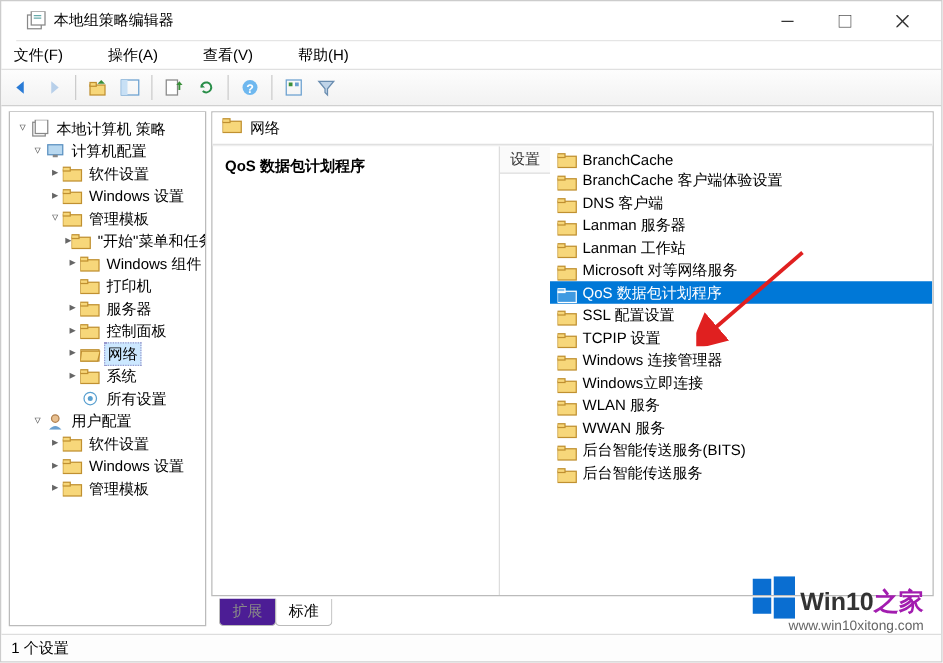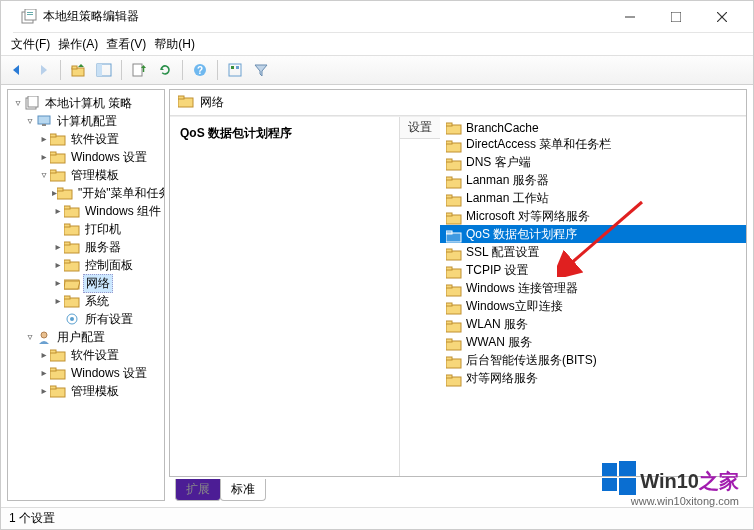--- a/index.html
+++ b/index.html
@@ -6,21 +6,21 @@
 body { width: 754px; height: 530px; background: #fff; position: relative; overflow: hidden; border: 1px solid #ccc; }
 
 
 .titlebar { height: 32px; display: flex; align-items: center; padding: 0 8px; border-bottom: 1px solid #e5e5e5; margin-left: 12px; }
 .titlebar .tb-icon { width: 16px; height: 16px; margin-right: 6px; }
 .titlebar .tb-title { font-size: 12px; flex: 1; }
 .win-controls { display: flex; gap: 0; }
 .win-btn { width: 46px; height: 30px; display: flex; align-items: center; justify-content: center; font-size: 14px; color: #333; }
 
 
-.menubar { height: 22px; display: flex; align-items: center; padding: 0 6px; font-size: 12px; gap: 0; }
+.menubar { height: 22px; display: flex; align-items: center; padding: 0 6px; font-size: 12px; gap: 28px; }
 .menubar span { padding: 2px 4px; cursor: default; }
 
 
 .toolbar { height: 30px; border-top: 1px solid #e0e0e0; border-bottom: 1px solid #d0d0d0; background: linear-gradient(#fdfdfd,#f2f2f2); display: flex; align-items: center; padding: 0 4px; gap: 2px; }
 .tbtn { width: 24px; height: 24px; display: flex; align-items: center; justify-content: center; border: 1px solid transparent; border-radius: 2px; }
 .tsep { width: 1px; height: 20px; background: #ccc; margin: 0 3px; }
 
 
 .main { position: absolute; top: 84px; left: 0; right: 0; bottom: 24px; display: flex; }
 .tree-pane { width: 158px; border: 1px solid #bbb; margin: 4px 2px 4px 6px; background: #fff; overflow: auto; position: relative; }
@@ -381,21 +381,21 @@
                 </span>
                 <span>BranchCache</span>
               </div>
               <div class="list-row">
                 <span class="licon">
                   <svg width="16" height="13">
                     <rect x="0" y="3" width="15" height="9" fill="#f7d77a" stroke="#c09030" fill-opacity="1"></rect>
                     <rect x="0" y="1" width="6" height="3" fill="#f7d77a" stroke="#c09030" fill-opacity="1"></rect>
                   </svg>
                 </span>
-                <span>DirectAccess 菜单和任务栏</span>
+                <span>BranchCache 客户端体验设置</span>
               </div>
               <div class="list-row">
                 <span class="licon">
                   <svg width="16" height="13">
                     <rect x="0" y="3" width="15" height="9" fill="#f7d77a" stroke="#c09030" fill-opacity="1"></rect>
                     <rect x="0" y="1" width="6" height="3" fill="#f7d77a" stroke="#c09030" fill-opacity="1"></rect>
                   </svg>
                 </span>
                 <span>DNS 客户端</span>
               </div>
@@ -498,21 +498,21 @@
                 </span>
                 <span>后台智能传送服务(BITS)</span>
               </div>
               <div class="list-row">
                 <span class="licon">
                   <svg width="16" height="13">
                     <rect x="0" y="3" width="15" height="9" fill="#f7d77a" stroke="#c09030" fill-opacity="1"></rect>
                     <rect x="0" y="1" width="6" height="3" fill="#f7d77a" stroke="#c09030" fill-opacity="1"></rect>
                   </svg>
                 </span>
-                <span>对等网络服务</span>
+                <span>后台智能传送服务</span>
               </div>
             </div>
         </div>
       </div>
     </div>
     <div class="tabs-bottom">
       <div class="btab inactive">扩展</div>
       <div class="btab active">标准</div>
     </div>
   </div>

